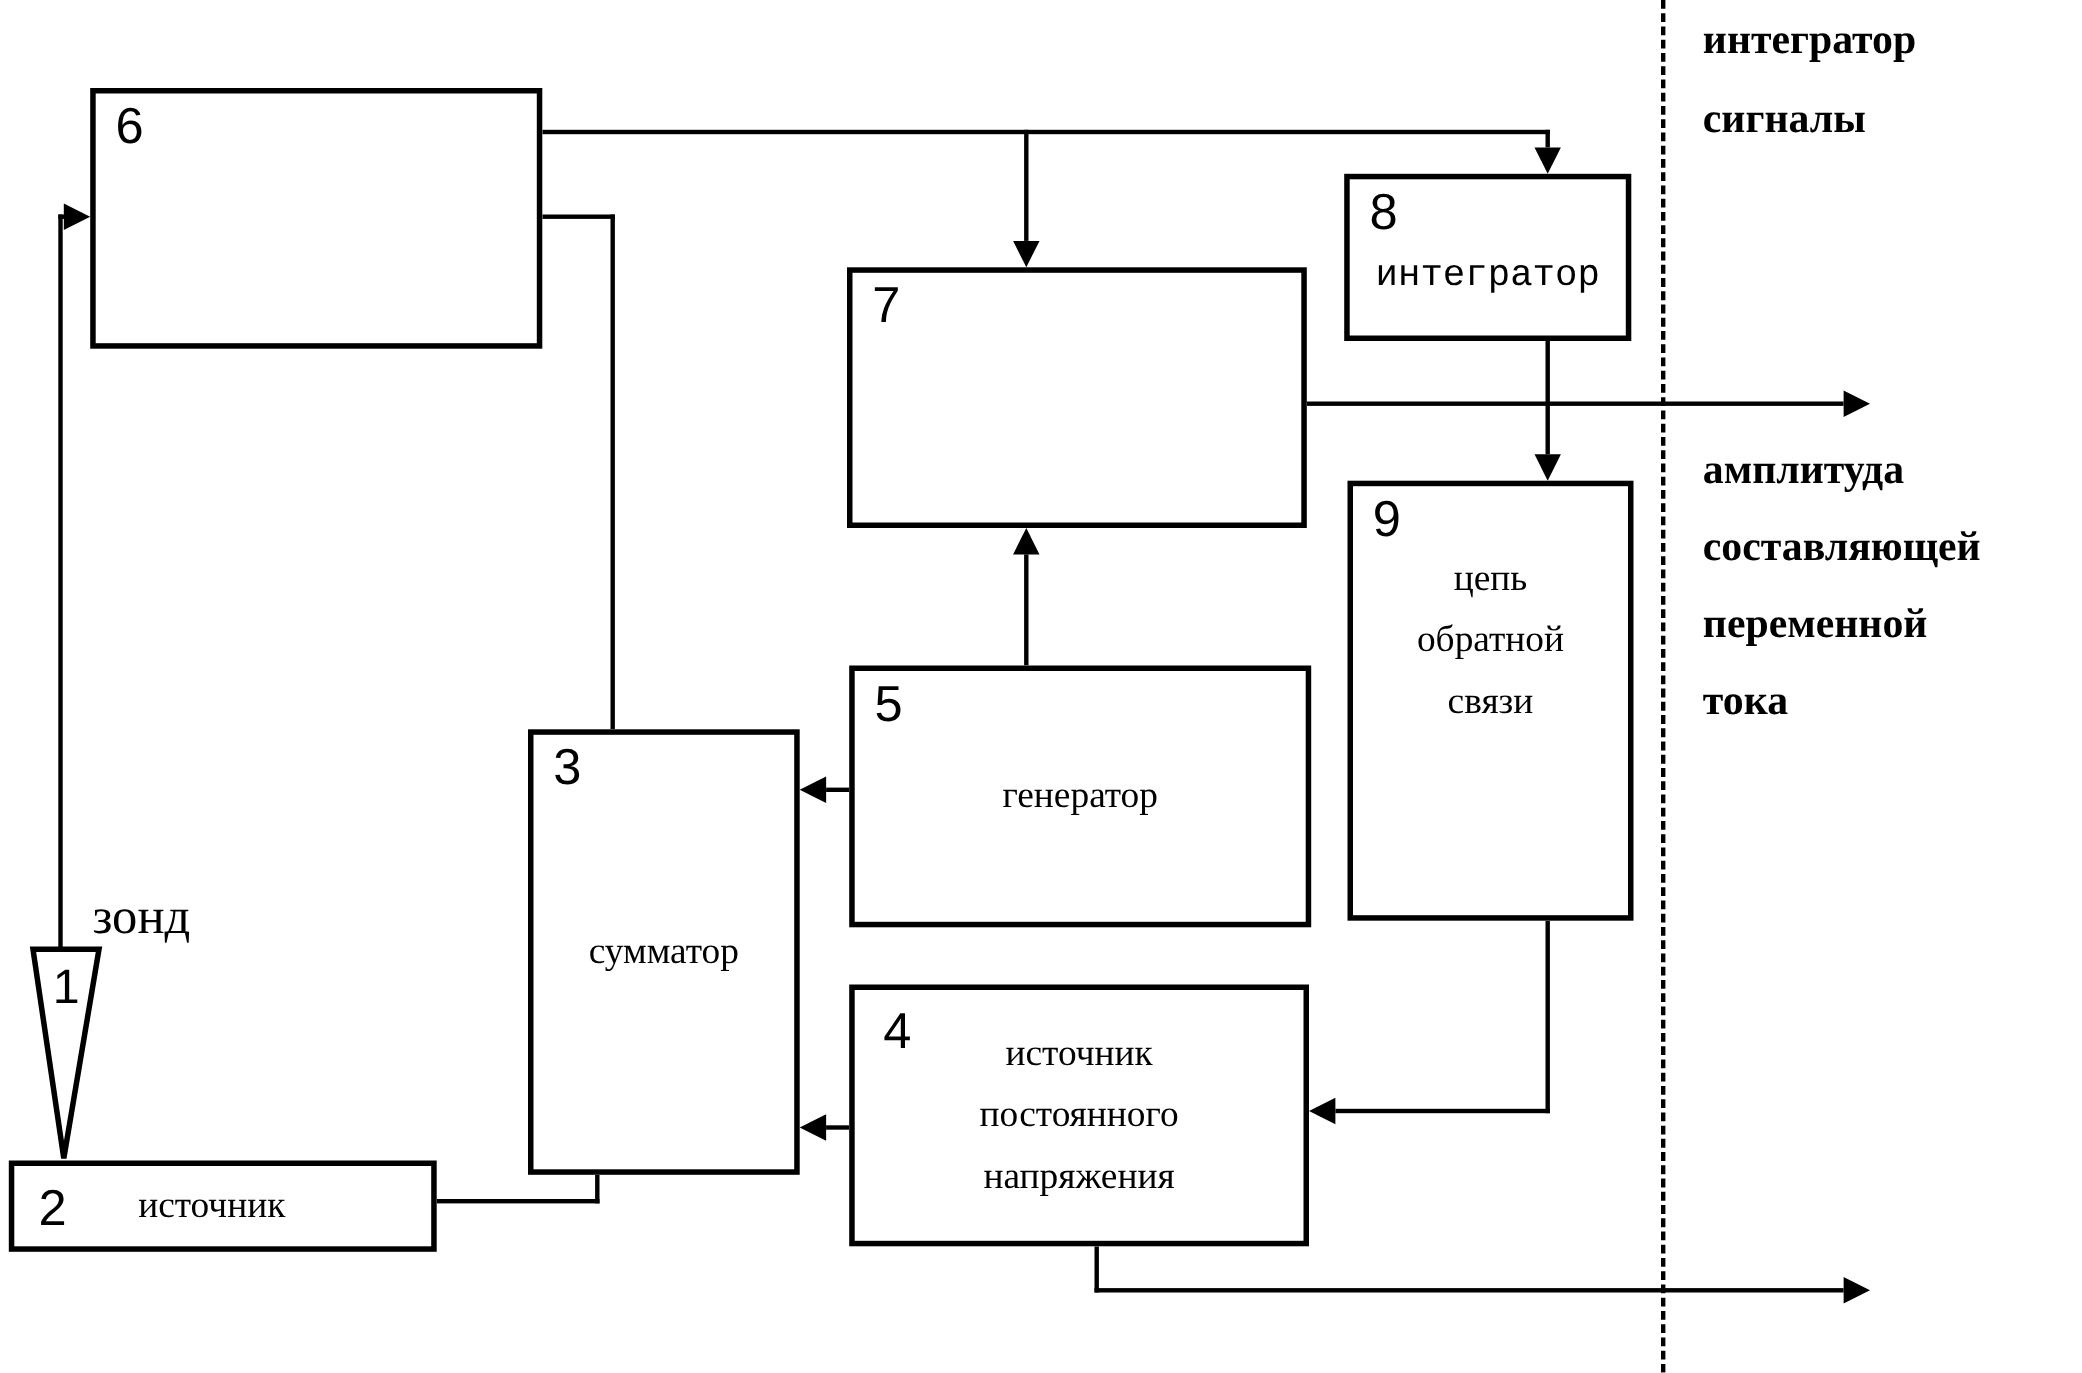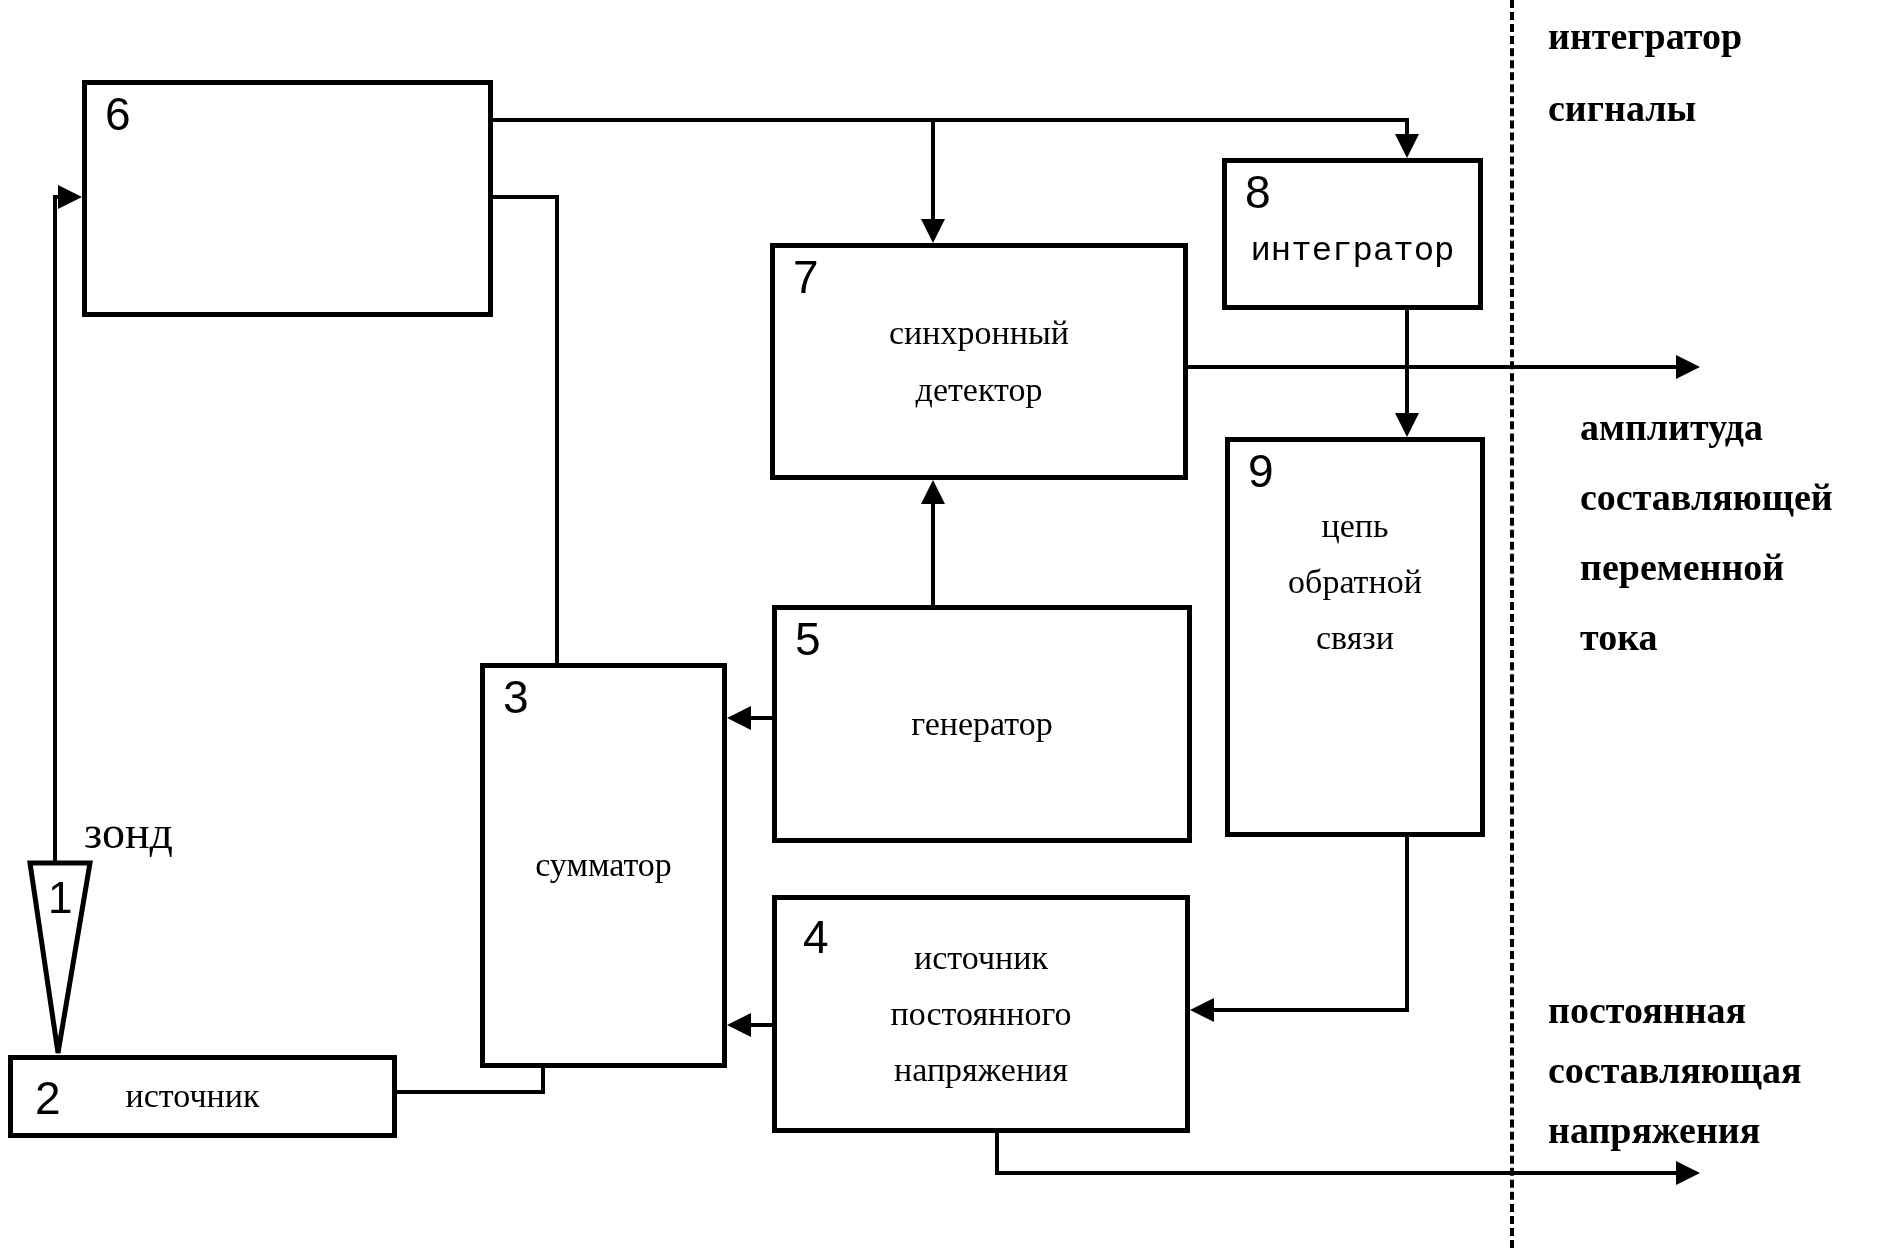--- a/index.html
+++ b/index.html
@@ -101,21 +101,20 @@
     <span class="num">6</span>
   </div>
 
   <div class="block" style="left:1222px;top:158px;width:261px;height:152px;">
     <span class="num">8</span>
     <span class="lbl" style="margin-top:34px;font-family:Liberation Mono, monospace;">интегратор</span>
   </div>
 
   <div class="block" style="left:770px;top:243px;width:418px;height:237px;">
     <span class="num">7</span>
-    <span class="lbl" style="width:280px;">синхронный детектор</span>
   </div>
 
   <div class="block" style="left:1225px;top:437px;width:260px;height:400px;padding-bottom:110px;">
     <span class="num">9</span>
     <span class="lbl" style="width:200px;">цепь обратной связи</span>
   </div>
 
   <div class="block" style="left:772px;top:605px;width:420px;height:238px;">
     <span class="num">5</span>
     <span class="lbl">генератор</span>
@@ -140,26 +139,21 @@
     <polygon points="10,8 70,8 38,198" fill="#ffffff" stroke="#000000" stroke-width="5"></polygon>
   </svg>
   <span class="free-num" style="left:48px;top:876px;">1</span>
   <span class="free-label" style="left:84px;top:806px;">зонд</span>
 
   <div class="ann" style="left:1548px;top:0px;line-height:72px;">
     <div>интегратор</div>
     <div>сигналы</div>
   </div>
 
-  <div class="ann" style="left:1548px;top:392px;line-height:70px;margin-left:32px;">
+  <div class="ann" style="left:1548px;top:392px;line-height:70px;">
     <div>амплитуда</div>
     <div>составляющей</div>
     <div>переменной</div>
     <div>тока</div>
   </div>
 
-  <div class="ann" style="left:1548px;top:980px;line-height:60px;">
-    <div>постоянная</div>
-    <div>составляющая</div>
-    <div>напряжения</div>
-  </div>
 
 </div>
 
 </body></html>

